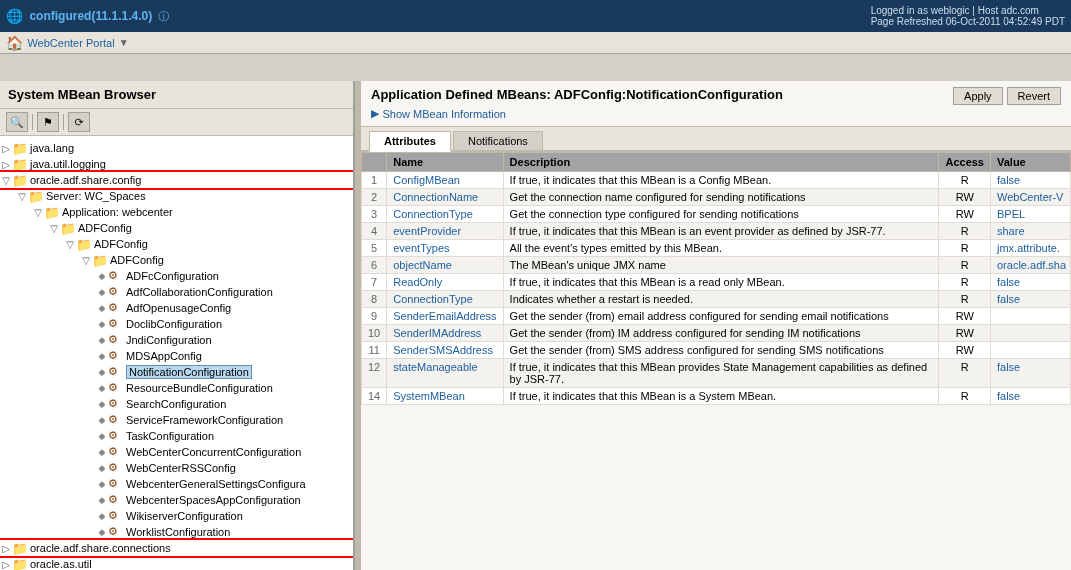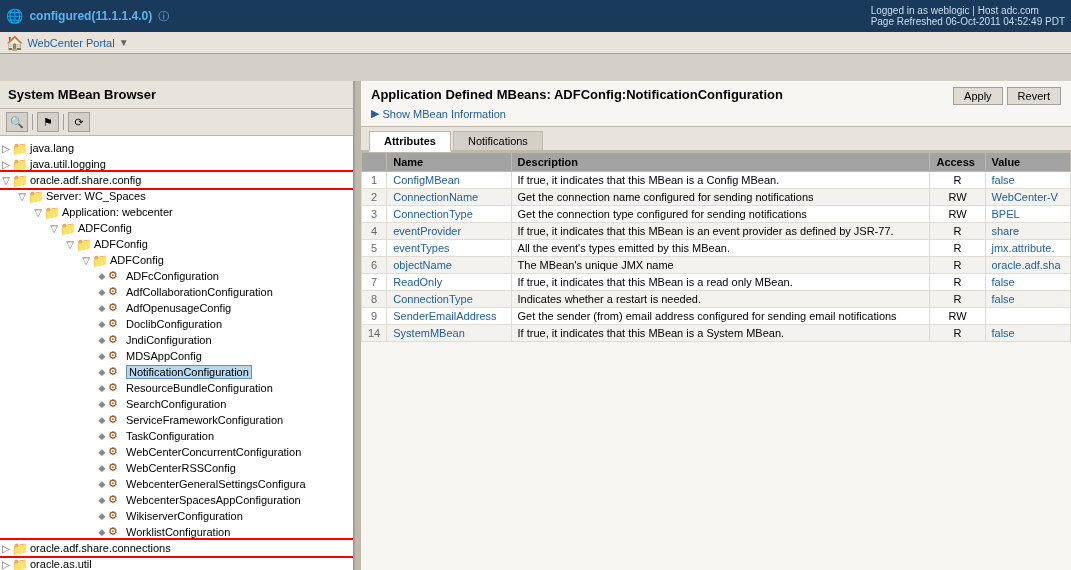--- a/index.html
+++ b/index.html
@@ -449,20 +449,41 @@
       <td class="value-col">false</td>
     </tr>
             <tr>
       <td class="row-num">9</td>
       <td><a class="attr-link">SenderEmailAddress</a></td>
       <td>Get the sender (from) email address configured for sending email notifications</td>
       <td class="access-col">RW</td>
       <td class="value-col"></td>
     </tr>
             <tr>
+      <td class="row-num">10</td>
+      <td><a class="attr-link">SenderIMAddress</a></td>
+      <td>Get the sender (from) IM address configured for sending IM notifications</td>
+      <td class="access-col">RW</td>
+      <td class="value-col"></td>
+    </tr>
+            <tr>
+      <td class="row-num">11</td>
+      <td><a class="attr-link">SenderSMSAddress</a></td>
+      <td>Get the sender (from) SMS address configured for sending SMS notifications</td>
+      <td class="access-col">RW</td>
+      <td class="value-col"></td>
+    </tr>
+            <tr>
+      <td class="row-num">12</td>
+      <td><a class="attr-link">stateManageable</a></td>
+      <td>If true, it indicates that this MBean provides State Management capabilities as defined by JSR-77.</td>
+      <td class="access-col">R</td>
+      <td class="value-col">false</td>
+    </tr>
+            <tr>
       <td class="row-num">14</td>
       <td><a class="attr-link">SystemMBean</a></td>
       <td>If true, it indicates that this MBean is a System MBean.</td>
       <td class="access-col">R</td>
       <td class="value-col">false</td>
     </tr>
           </tbody>
       </table>
     </div>
   </div>

